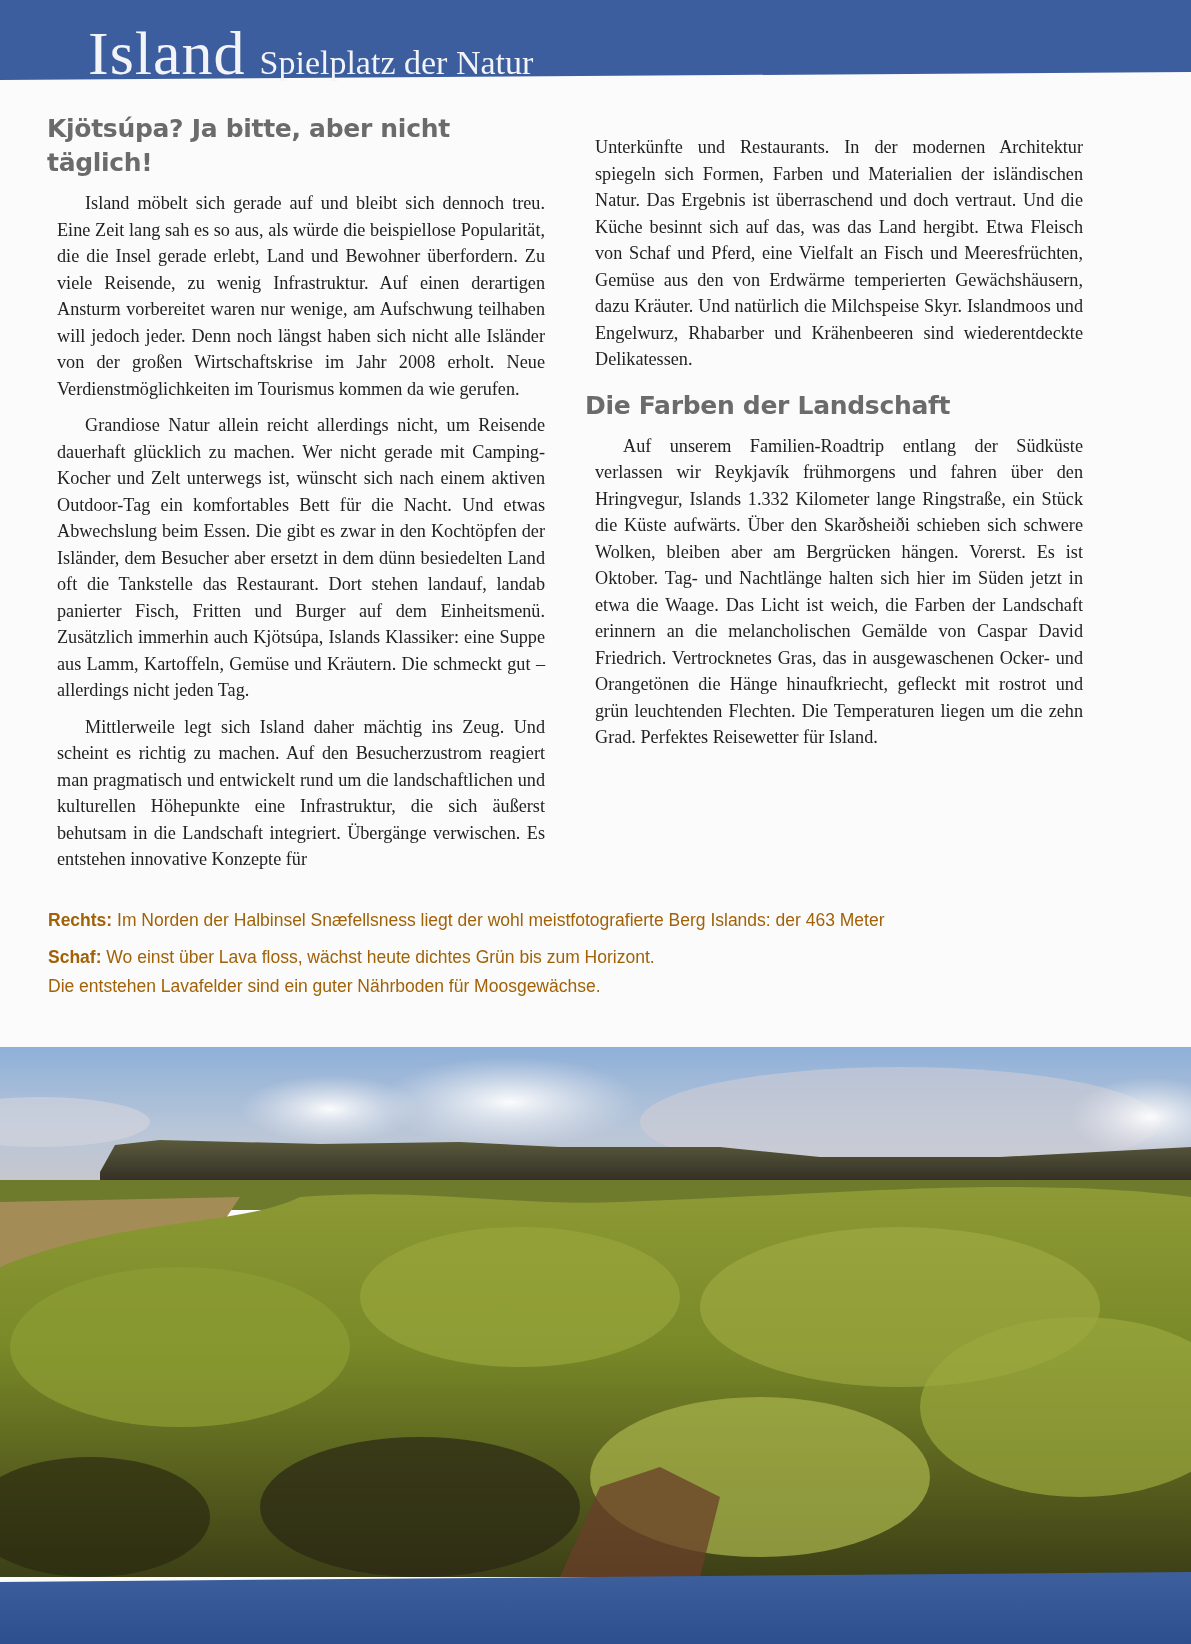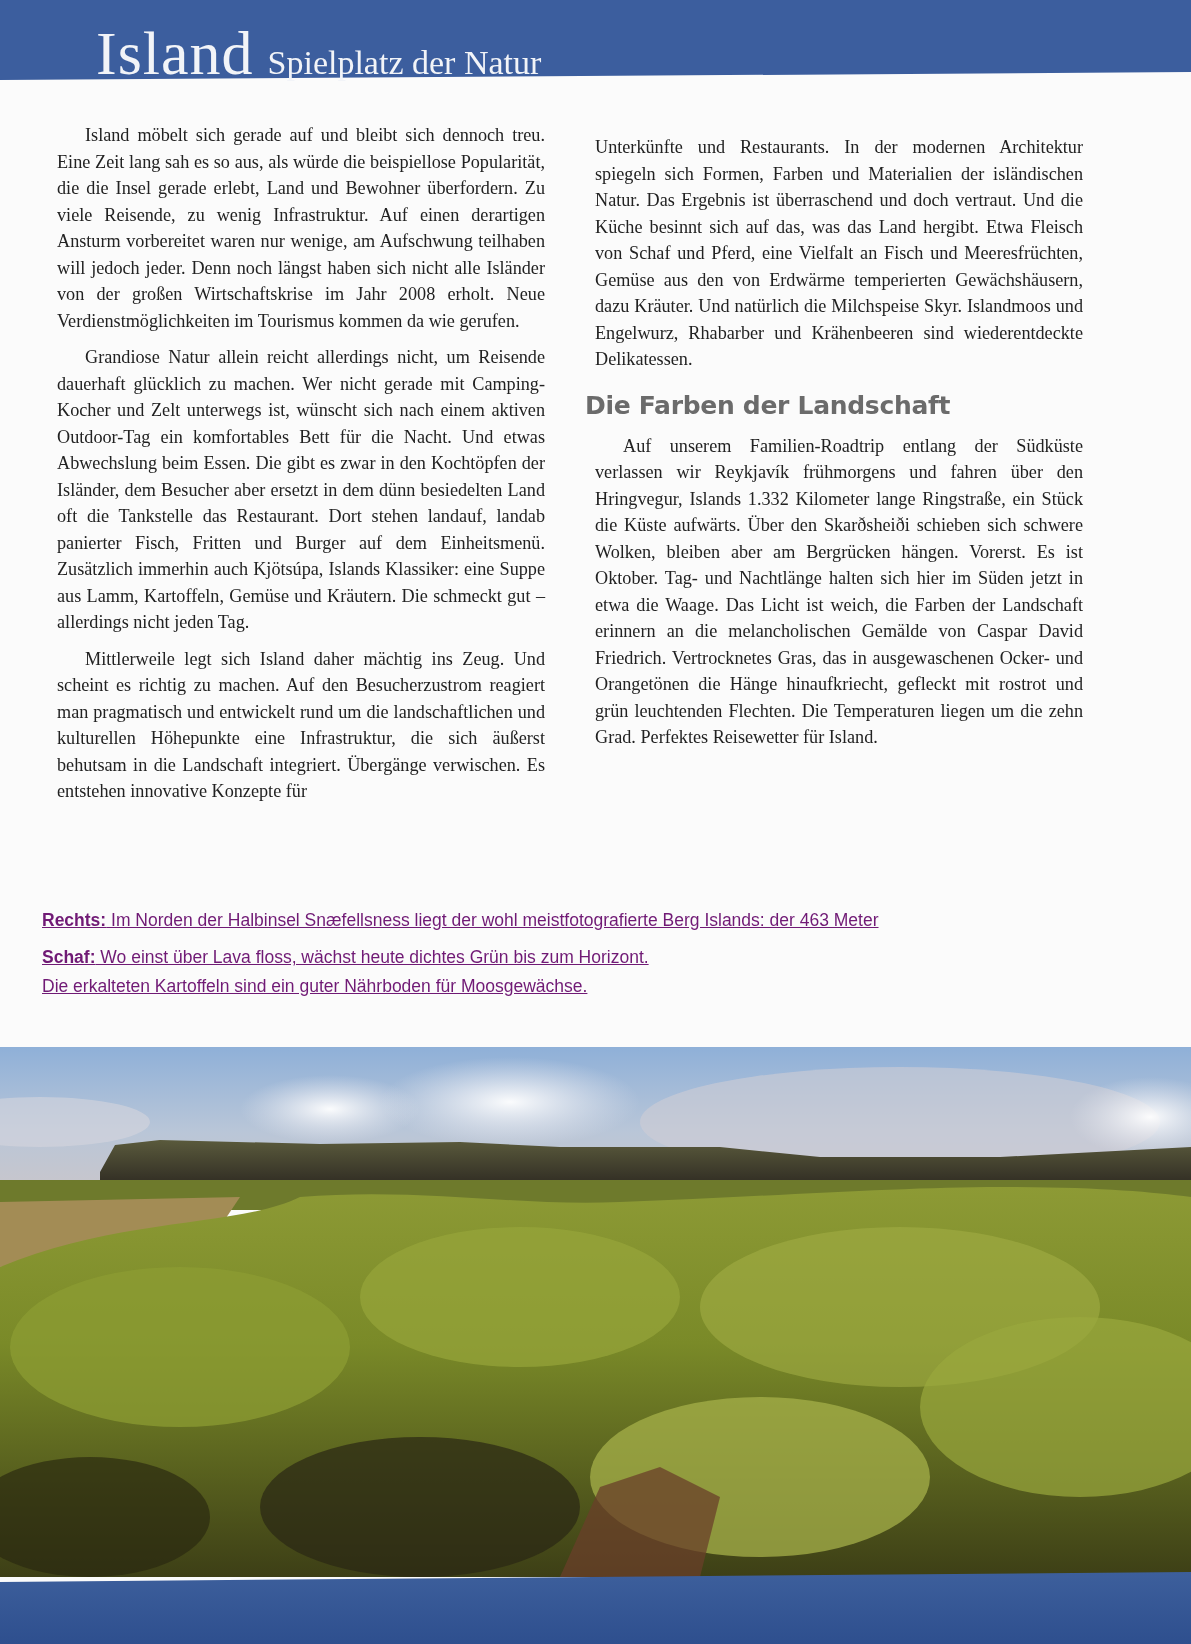--- a/index.html
+++ b/index.html
@@ -12,42 +12,42 @@
   .header-band {
     position: absolute; left: 0; top: 0; width: 1191px; height: 80px;
     background: #3c5e9e;
     clip-path: polygon(0 0, 100% 0, 100% 72px, 0 80px);
   }
   .header-title {
     position: absolute; left: 88px; top: 18px; height: 70px;
     color: #f2f4f8; white-space: nowrap;
     font-family: "Liberation Serif", "DejaVu Serif", serif;
   }
-  .header-title .big { font-size: 62px; letter-spacing: 1px; margin-left: 8px; }
+  .header-title .big { font-size: 62px; letter-spacing: 1px; }
   .header-title .sub { font-size: 34px; margin-left: 14px; }
   .col {
     position: absolute; top: 112px; width: 508px;
     font-size: 18.2px; line-height: 26.5px; text-align: justify;
     hyphens: manual;
   }
   .col.left { left: 47px; }
   .col.right { left: 585px; top: 124px; width: 508px; }
   .col h2 {
     margin: 0 0 2px 0;
     font-family: "DejaVu Sans", "Liberation Sans", sans-serif;
     font-weight: bold; font-size: 25px; line-height: 34px; color: #6b6b6b;
     text-align: left; letter-spacing: -0.3px;
   }
   .col h2.second { margin-top: 16px; }
   .col p { margin: 10px; text-indent: 28px; }
   .col p.noindent { text-indent: 0; }
   .captions {
-    position: absolute; left: 42px; top: 906px; width: 1060px;
+    position: absolute; left: 48px; top: 906px; width: 1060px;
     font-family: "Liberation Sans", "DejaVu Sans", sans-serif;
-    font-size: 17.5px; line-height: 29px; color: #701a75; text-decoration: underline;
+    font-size: 17.5px; line-height: 29px; color: #a16207;
   }
   .captions .cap { margin-bottom: 8px; }
   .captions b { font-weight: bold; }
   .photo {
     position: absolute; left: 0; top: 1047px; width: 1191px; height: 530px;
     overflow: hidden;
   }
   .photo svg { width: 100%; height: 100%; display: block; }
   .footer-band {
     position: absolute; left: 0; top: 1572px; width: 1191px; height: 72px;
@@ -57,38 +57,39 @@
 </style>
 </head>
 <body>
 
 <div class="header-band"></div>
 <div class="header-title">
   <span class="big">Island</span><span class="sub">Spielplatz der Natur</span>
 </div>
 
 <div class="col left">
+  <h2>Kjötsúpa? Ja bitte, aber nicht täglich!</h2>
   <p>Island möbelt sich gerade auf und bleibt sich dennoch treu. Eine Zeit lang sah es so aus, als würde die beispiellose Popularität, die die Insel gerade erlebt, Land und Bewohner überfordern. Zu viele Reisende, zu wenig Infrastruktur. Auf einen derartigen Ansturm vorbereitet waren nur wenige, am Aufschwung teilhaben will jedoch jeder. Denn noch längst haben sich nicht alle Isländer von der großen Wirt­schaftskrise im Jahr 2008 erholt. Neue Verdienstmöglichkeiten im Tourismus kommen da wie gerufen.</p>
   <p>Grandiose Natur allein reicht allerdings nicht, um Reisende dauerhaft glücklich zu machen. Wer nicht gerade mit Cam­ping-Kocher und Zelt unterwegs ist, wünscht sich nach einem aktiven Outdoor-Tag ein komfortables Bett für die Nacht. Und etwas Abwechslung beim Essen. Die gibt es zwar in den Kochtöpfen der Isländer, dem Besucher aber ersetzt in dem dünn besiedelten Land oft die Tankstelle das Restaurant. Dort stehen landauf, landab panierter Fisch, Fritten und Burger auf dem Einheitsmenü. Zusätzlich immer­hin auch Kjötsúpa, Islands Klassiker: eine Suppe aus Lamm, Kartoffeln, Gemüse und Kräutern. Die schmeckt gut – aller­dings nicht jeden Tag.</p>
   <p>Mittlerweile legt sich Island daher mächtig ins Zeug. Und scheint es richtig zu machen. Auf den Besucherzustrom reagiert man pragmatisch und entwickelt rund um die land­schaftlichen und kulturellen Höhepunkte eine Infrastruktur, die sich äußerst behutsam in die Landschaft integriert. Über­gänge verwischen. Es entstehen innovative Konzepte für</p>
 </div>
 
 <div class="col right">
   <p class="noindent">Unterkünfte und Restaurants. In der modernen Architektur spiegeln sich Formen, Farben und Materialien der isländischen Natur. Das Ergebnis ist überraschend und doch vertraut. Und die Küche besinnt sich auf das, was das Land hergibt. Etwa Fleisch von Schaf und Pferd, eine Vielfalt an Fisch und Meeresfrüchten, Gemüse aus den von Erdwärme temperierten Gewächshäusern, dazu Kräuter. Und natürlich die Milchspeise Skyr. Islandmoos und Engelwurz, Rhabarber und Krähen­beeren sind wiederentdeckte Delikatessen.</p>
   <h2 class="second">Die Farben der Landschaft</h2>
   <p>Auf unserem Familien-Roadtrip entlang der Südküste verlassen wir Reykjavík frühmorgens und fahren über den Hringvegur, Islands 1.332 Kilometer lange Ringstraße, ein Stück die Küste aufwärts. Über den Skarðsheiði schieben sich schwere Wolken, bleiben aber am Bergrücken hängen. Vorerst. Es ist Oktober. Tag- und Nachtlänge halten sich hier im Süden jetzt in etwa die Waage. Das Licht ist weich, die Farben der Landschaft erinnern an die melancholischen Gemälde von Caspar David Friedrich. Vertrocknetes Gras, das in ausgewaschenen Ocker- und Orangetönen die Hänge hinaufkriecht, gefleckt mit rostrot und grün leuchtenden Flechten. Die Temperaturen liegen um die zehn Grad. Per­fektes Reisewetter für Island.</p>
 </div>
 
 <div class="captions">
   <div class="cap">
     <b>Rechts:</b><span> Im Norden der Halbinsel Snæfellsness liegt der wohl meistfotografierte Berg Islands: der 463 Meter</span><br>
   </div>
   <div class="cap">
     <b>Schaf:</b><span> Wo einst über Lava floss, wächst heute dichtes Grün bis zum Horizont.</span><br>
-    <span>Die erkalteten Kartoffeln sind ein guter Nährboden für Moosgewächse.</span>
+    <span>Die entstehen Lavafelder sind ein guter Nährboden für Moosgewächse.</span>
   </div>
 </div>
 
 <div class="photo">
   <svg viewBox="0 0 1191 530" preserveAspectRatio="none">
     <defs>
       <linearGradient id="sky" x1="0" y1="0" x2="0" y2="1">
         <stop offset="0" stop-color="#8fb0d8"></stop>
         <stop offset="0.6" stop-color="#b9c6d8"></stop>
         <stop offset="1" stop-color="#c8c6cc"></stop>

